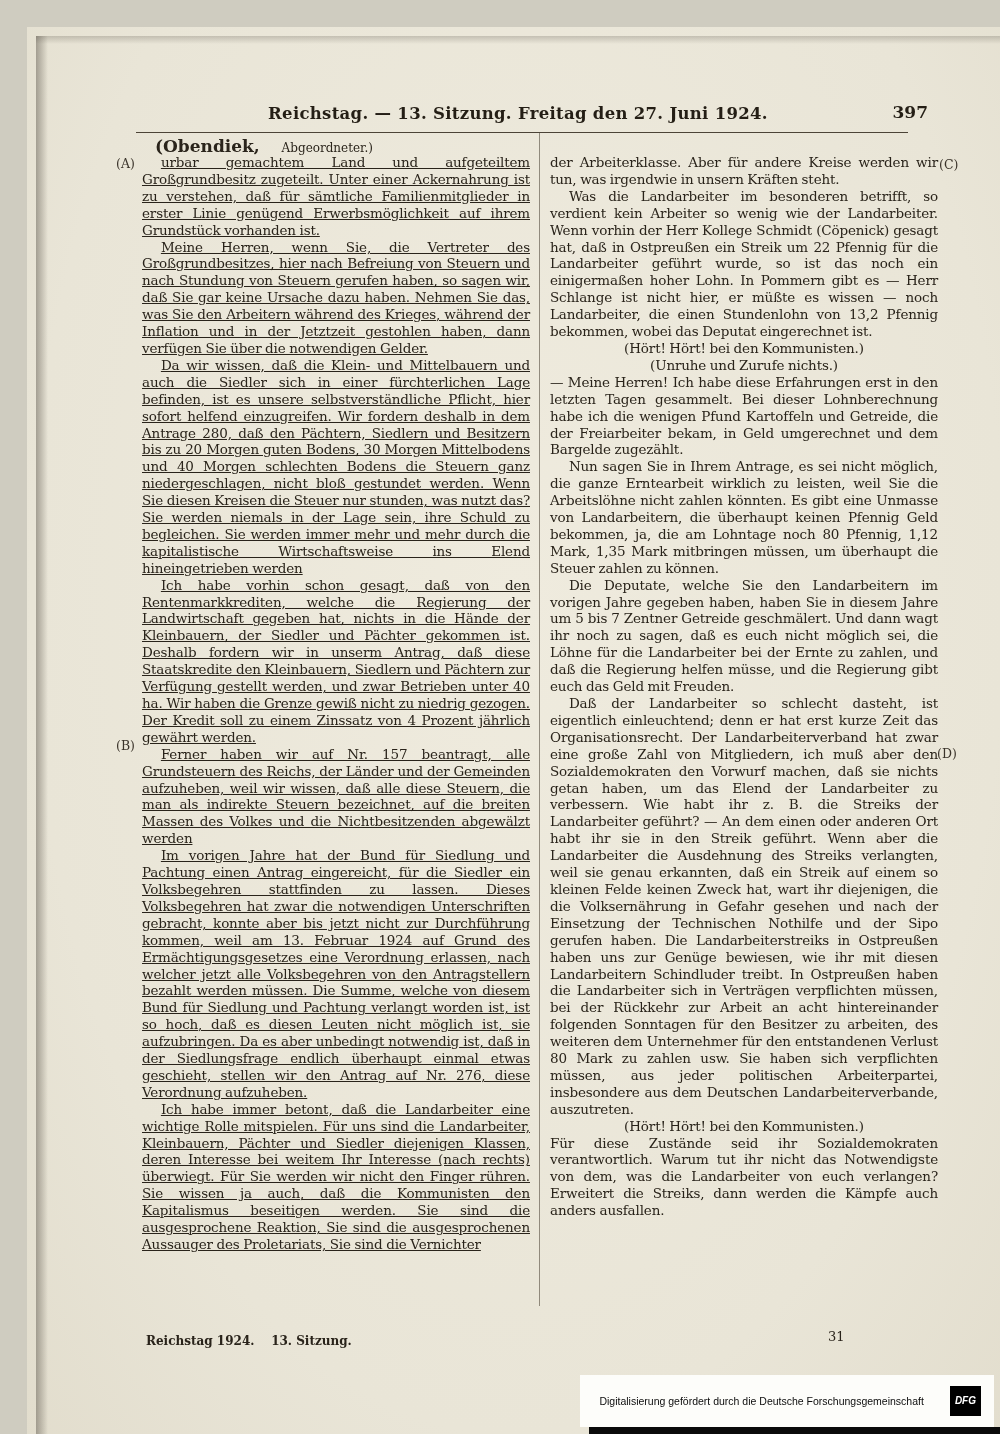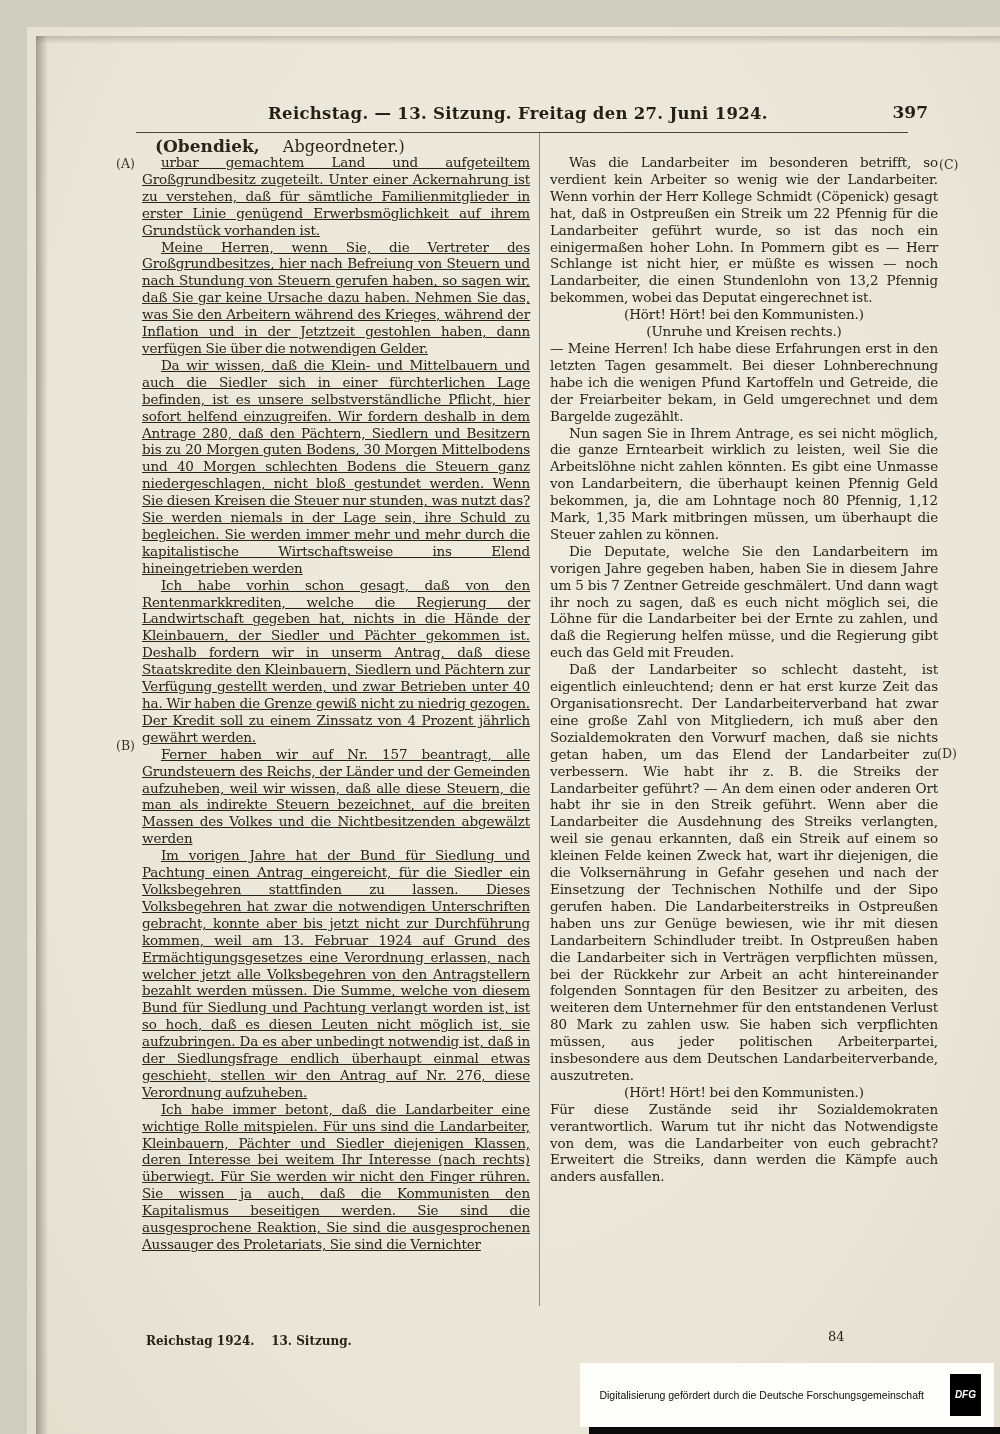--- a/index.html
+++ b/index.html
@@ -40,21 +40,21 @@
   }
   .column-divider {
     position: absolute; top: 97px; bottom: 128px; left: 503px; width: 1px;
     background: rgba(70,60,48,.55);
   }
   .speaker-note {
     position: absolute; top: 100px; left: 110px;
     font-size: 12.5px; color: #2a241b;
   }
   .speaker-name { font-weight: bold; font-size: 17px; }
-  .speaker-role { font-size: 16px; }
+  .speaker-role { font-size: 12px; }
   .margin-marker {
     position: absolute;
     font-size: 12.5px; color: #3a332a;
   }
   .marker-a { left: 80px; top: 120px; }
   .marker-b { left: 80px; top: 702px; }
   .marker-c { left: 903px; top: 121px; }
   .marker-d { left: 901px; top: 710px; }
   .col {
     position: absolute; top: 118px; width: 388px;
@@ -83,21 +83,21 @@
     display: flex; align-items: center; gap: 8px;
     background: #fdfdfa; padding: 2px 4px 2px 10px;
     font-family: "Liberation Sans", sans-serif;
     font-size: 10.5px; color: #0c0c0c;
   }
   .dfg-logo {
     display: inline-block;
     background: #000; color: #fff;
     font-weight: bold; font-style: italic;
     font-size: 10px; line-height: 12px;
-    padding: 15px 5px;
+    padding: 9px 5px;
   }
   .bottom-bar {
     position: absolute; bottom: 0; left: 553px; right: 0; height: 7px;
     background: #0a0a0a;
   }
 </style>
 </head>
 <body>
 
 <div class="scan">
@@ -123,32 +123,33 @@
   <div class="col col-left">
       <p class="para indent">urbar gemachtem Land und aufgeteiltem Großgrundbesitz zugeteilt. Unter einer Ackernahrung ist zu verstehen, daß für sämtliche Familienmitglieder in erster Linie genügend Erwerbsmöglichkeit auf ihrem Grundstück vorhanden ist.</p>
       <p class="para indent">Meine Herren, wenn Sie, die Vertreter des Großgrundbesitzes, hier nach Befreiung von Steuern und nach Stundung von Steuern gerufen haben, so sagen wir, daß Sie gar keine Ursache dazu haben. Nehmen Sie das, was Sie den Arbeitern während des Krieges, während der Inflation und in der Jetztzeit gestohlen haben, dann verfügen Sie über die notwendigen Gelder.</p>
       <p class="para indent">Da wir wissen, daß die Klein- und Mittelbauern und auch die Siedler sich in einer fürchterlichen Lage befinden, ist es unsere selbstverständliche Pflicht, hier sofort helfend einzugreifen. Wir fordern deshalb in dem Antrage 280, daß den Pächtern, Siedlern und Besitzern bis zu 20 Morgen guten Bodens, 30 Morgen Mittelbodens und 40 Morgen schlechten Bodens die Steuern ganz niedergeschlagen, nicht bloß gestundet werden. Wenn Sie diesen Kreisen die Steuer nur stunden, was nutzt das? Sie werden niemals in der Lage sein, ihre Schuld zu begleichen. Sie werden immer mehr und mehr durch die kapitalistische Wirtschaftsweise ins Elend hineingetrieben werden</p>
       <p class="para indent">Ich habe vorhin schon gesagt, daß von den Rentenmarkkrediten, welche die Regierung der Landwirtschaft gegeben hat, nichts in die Hände der Kleinbauern, der Siedler und Pächter gekommen ist. Deshalb fordern wir in unserm Antrag, daß diese Staatskredite den Kleinbauern, Siedlern und Pächtern zur Verfügung gestellt werden, und zwar Betrieben unter 40 ha. Wir haben die Grenze gewiß nicht zu niedrig gezogen. Der Kredit soll zu einem Zinssatz von 4 Prozent jährlich gewährt werden.</p>
       <p class="para indent">Ferner haben wir auf Nr. 157 beantragt, alle Grundsteuern des Reichs, der Länder und der Gemeinden aufzuheben, weil wir wissen, daß alle diese Steuern, die man als indirekte Steuern bezeichnet, auf die breiten Massen des Volkes und die Nichtbesitzenden abgewälzt werden</p>
       <p class="para indent">Im vorigen Jahre hat der Bund für Siedlung und Pachtung einen Antrag eingereicht, für die Siedler ein Volksbegehren stattfinden zu lassen. Dieses Volksbegehren hat zwar die notwendigen Unterschriften gebracht, konnte aber bis jetzt nicht zur Durchführung kommen, weil am 13. Februar 1924 auf Grund des Ermächtigungsgesetzes eine Verordnung erlassen, nach welcher jetzt alle Volksbegehren von den Antragstellern bezahlt werden müssen. Die Summe, welche von diesem Bund für Siedlung und Pachtung verlangt worden ist, ist so hoch, daß es diesen Leuten nicht möglich ist, sie aufzubringen. Da es aber unbedingt notwendig ist, daß in der Siedlungsfrage endlich überhaupt einmal etwas geschieht, stellen wir den Antrag auf Nr. 276, diese Verordnung aufzuheben.</p>
       <p class="para indent">Ich habe immer betont, daß die Landarbeiter eine wichtige Rolle mitspielen. Für uns sind die Landarbeiter, Kleinbauern, Pächter und Siedler diejenigen Klassen, deren Interesse bei weitem Ihr Interesse (nach rechts) überwiegt. Für Sie werden wir nicht den Finger rühren. Sie wissen ja auch, daß die Kommunisten den Kapitalismus beseitigen werden. Sie sind die ausgesprochene Reaktion, Sie sind die ausgesprochenen Aussauger des Proletariats, Sie sind die Vernichter</p>
     </div>
   <div class="col col-right">
+      <p class="para">der Arbeiterklasse. Aber für andere Kreise werden wir tun, was irgendwie in unsern Kräften steht.</p>
       <p class="para indent">Was die Landarbeiter im besonderen betrifft, so verdient kein Arbeiter so wenig wie der Landarbeiter. Wenn vorhin der Herr Kollege Schmidt (Cöpenick) gesagt hat, daß in Ostpreußen ein Streik um 22 Pfennig für die Landarbeiter geführt wurde, so ist das noch ein einigermaßen hoher Lohn. In Pommern gibt es — Herr Schlange ist nicht hier, er müßte es wissen — noch Landarbeiter, die einen Stundenlohn von 13,2 Pfennig bekommen, wobei das Deputat eingerechnet ist.</p>
       <p class="para centered">(Hört! Hört! bei den Kommunisten.)</p>
-      <p class="para centered">(Unruhe und Kreisen rechts.)</p>
+      <p class="para centered">(Unruhe und Zurufe nichts.)</p>
       <p class="para">— Meine Herren! Ich habe diese Erfahrungen erst in den letzten Tagen gesammelt. Bei dieser Lohnberechnung habe ich die wenigen Pfund Kartoffeln und Getreide, die der Freiarbeiter bekam, in Geld umgerechnet und dem Bargelde zugezählt.</p>
       <p class="para indent">Nun sagen Sie in Ihrem Antrage, es sei nicht möglich, die ganze Erntearbeit wirklich zu leisten, weil Sie die Arbeitslöhne nicht zahlen könnten. Es gibt eine Unmasse von Landarbeitern, die überhaupt keinen Pfennig Geld bekommen, ja, die am Lohntage noch 80 Pfennig, 1,12 Mark, 1,35 Mark mitbringen müssen, um überhaupt die Steuer zahlen zu können.</p>
       <p class="para indent">Die Deputate, welche Sie den Landarbeitern im vorigen Jahre gegeben haben, haben Sie in diesem Jahre um 5 bis 7 Zentner Getreide geschmälert. Und dann wagt ihr noch zu sagen, daß es euch nicht möglich sei, die Löhne für die Landarbeiter bei der Ernte zu zahlen, und daß die Regierung helfen müsse, und die Regierung gibt euch das Geld mit Freuden.</p>
       <p class="para indent">Daß der Landarbeiter so schlecht dasteht, ist eigentlich einleuchtend; denn er hat erst kurze Zeit das Organisationsrecht. Der Landarbeiterverband hat zwar eine große Zahl von Mitgliedern, ich muß aber den Sozialdemokraten den Vorwurf machen, daß sie nichts getan haben, um das Elend der Landarbeiter zu verbessern. Wie habt ihr z. B. die Streiks der Landarbeiter geführt? — An dem einen oder anderen Ort habt ihr sie in den Streik geführt. Wenn aber die Landarbeiter die Ausdehnung des Streiks verlangten, weil sie genau erkannten, daß ein Streik auf einem so kleinen Felde keinen Zweck hat, wart ihr diejenigen, die die Volksernährung in Gefahr gesehen und nach der Einsetzung der Technischen Nothilfe und der Sipo gerufen haben. Die Landarbeiterstreiks in Ostpreußen haben uns zur Genüge bewiesen, wie ihr mit diesen Landarbeitern Schindluder treibt. In Ostpreußen haben die Landarbeiter sich in Verträgen verpflichten müssen, bei der Rückkehr zur Arbeit an acht hintereinander folgenden Sonntagen für den Besitzer zu arbeiten, des weiteren dem Unternehmer für den entstandenen Verlust 80 Mark zu zahlen usw. Sie haben sich verpflichten müssen, aus jeder politischen Arbeiterpartei, insbesondere aus dem Deutschen Landarbeiterverbande, auszutreten.</p>
       <p class="para centered">(Hört! Hört! bei den Kommunisten.)</p>
-      <p class="para">Für diese Zustände seid ihr Sozialdemokraten verantwortlich. Warum tut ihr nicht das Notwendigste von dem, was die Landarbeiter von euch gebracht? Erweitert die Streiks, dann werden die Kämpfe auch anders ausfallen.</p>
+      <p class="para">Für diese Zustände seid ihr Sozialdemokraten verantwortlich. Warum tut ihr nicht das Notwendigste von dem, was die Landarbeiter von euch verlangen? Erweitert die Streiks, dann werden die Kämpfe auch anders ausfallen.</p>
     </div>
 
   <div class="footer-left">Reichstag 1924.    13. Sitzung.</div>
-  <div class="footer-right">84</div>
+  <div class="footer-right">31</div>
 
   <div class="dfg-strip">
     <span>Digitalisierung gefördert durch die Deutsche Forschungsgemeinschaft</span>
     <span class="dfg-logo">DFG</span>
   </div>
   <div class="bottom-bar"></div>
 </div>
 
 </body></html>

